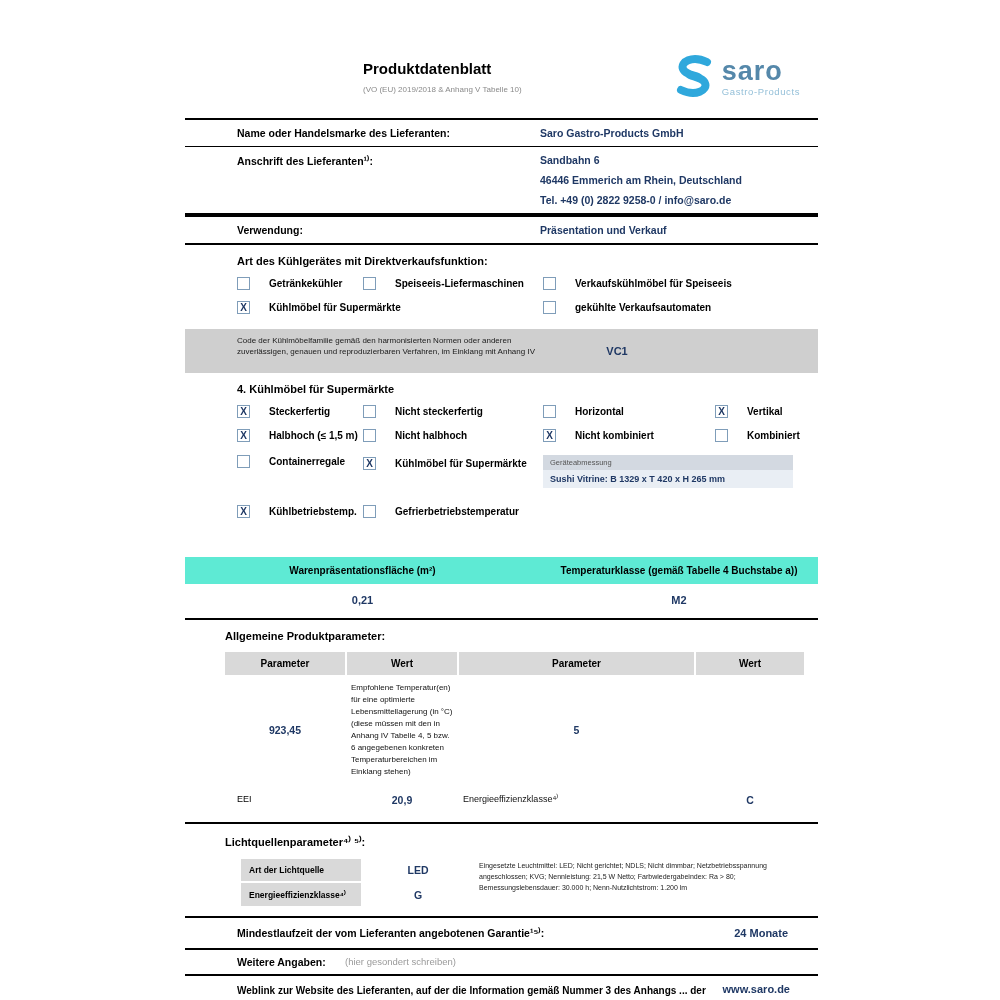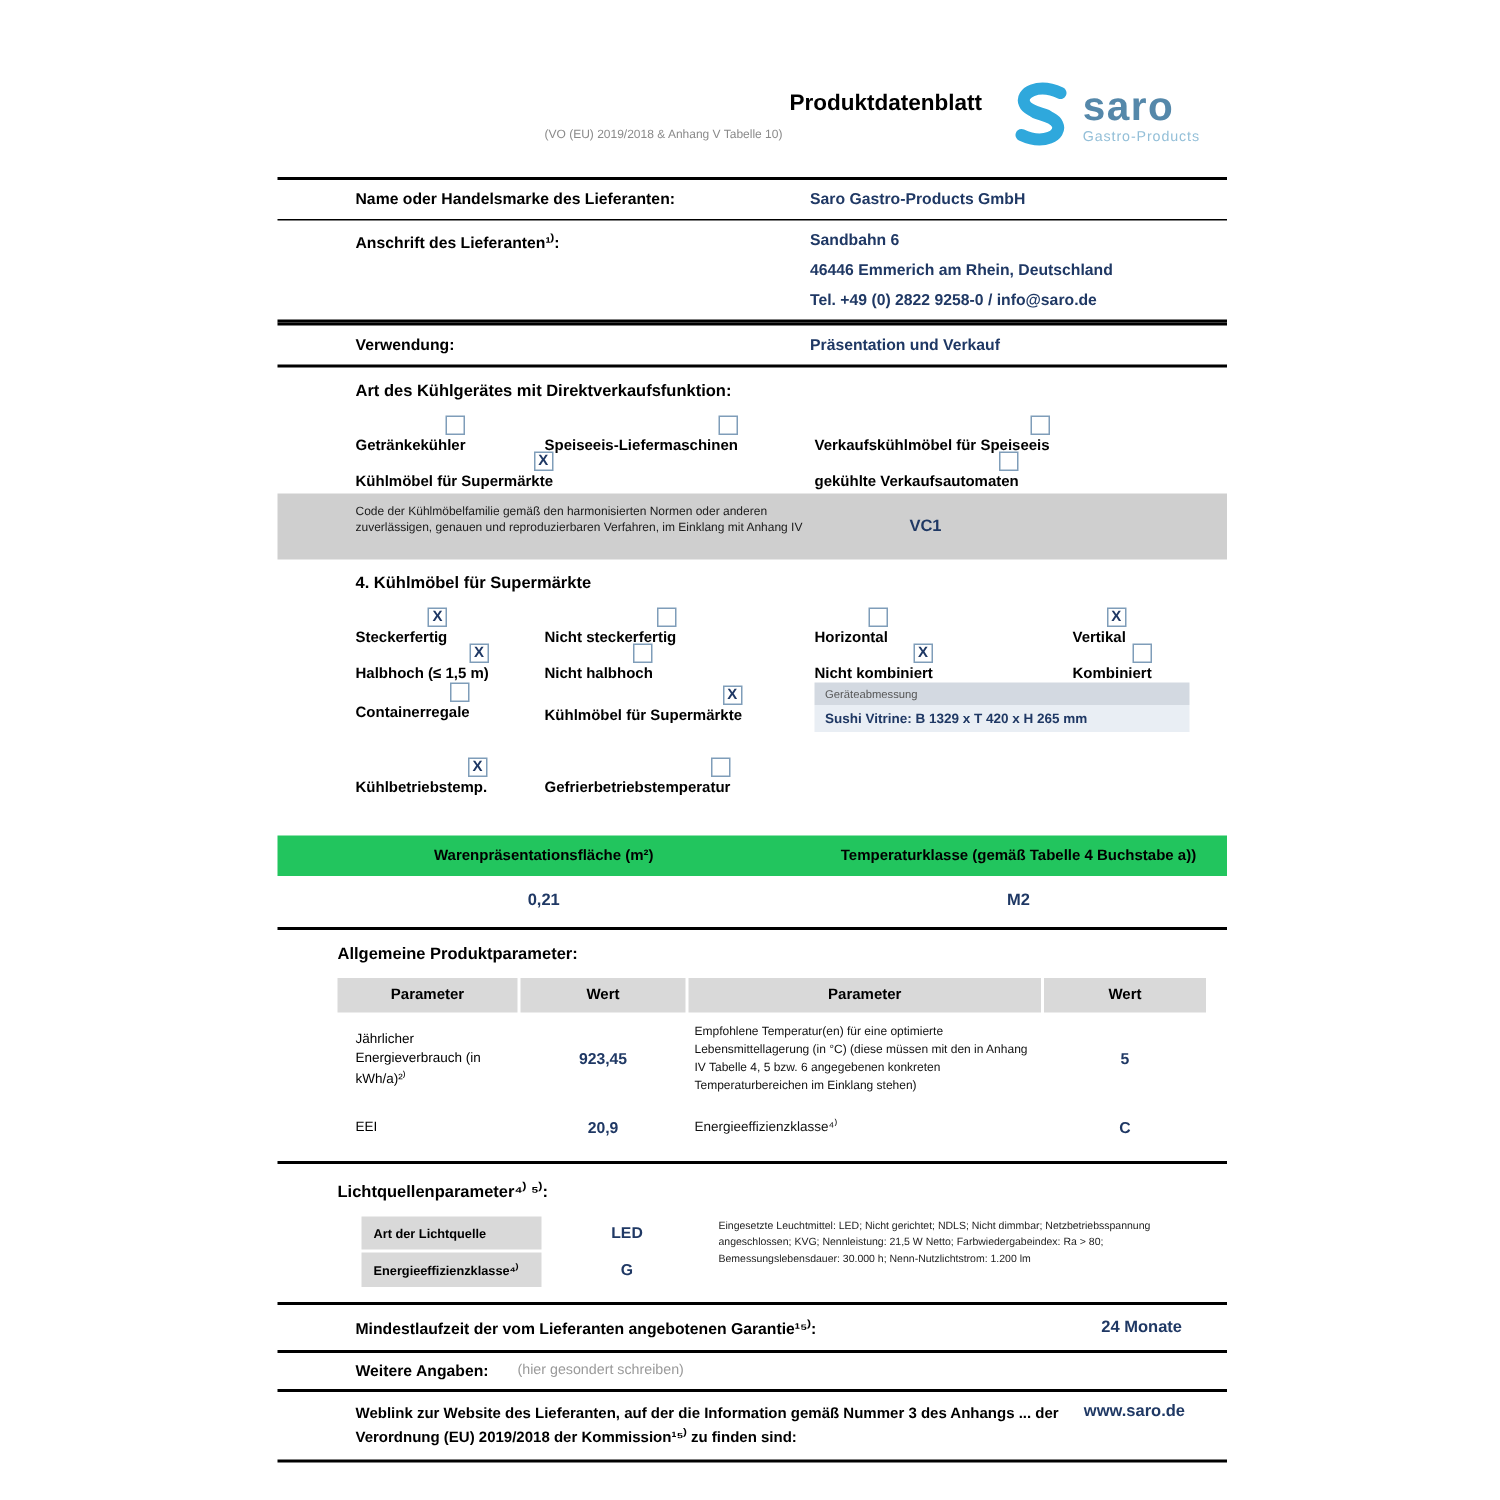--- a/index.html
+++ b/index.html
@@ -5,21 +5,21 @@
   * { box-sizing: border-box; margin: 0; padding: 0; }
   body {
     width: 1000px; height: 1000px; background: #ffffff;
     font-family: "Liberation Sans", sans-serif; color: #000;
     font-size: 10px; overflow: hidden;
   }
   .sheet { position: relative; width: 633px; margin-left: 185px; padding-top: 52px; }
 
   
   .doc-header { position: relative; height: 66px; }
-  .doc-title { font-size: 15px; font-weight: bold; margin-left: 178px; padding-top: 8px; text-align: center; }
+  .doc-title { font-size: 15px; font-weight: bold; margin-left: 178px; padding-top: 8px; }
   .doc-subtitle { font-size: 8px; color: #8a8a8a; margin-left: 178px; margin-top: 8px; }
   .brand { position: absolute; right: 18px; top: 2px; display: flex; align-items: center; gap: 8px; }
   .brand-txt { display: flex; flex-direction: column; line-height: 1; }
   .brand-name { font-size: 27px; font-weight: bold; color: #5588AA; letter-spacing: 1px; }
   .brand-tagline { font-size: 9.5px; color: #93BFD8; letter-spacing: 0.6px; margin-top: 2px; }
 
   .hr2 { border-top: 2.5px solid #000; }
   .hr1 { border-top: 1px solid #000; }
 
   
@@ -27,21 +27,21 @@
   .kv .k { flex: 0 0 303px; font-weight: bold; font-size: 10.5px; }
   .kv .v { font-weight: bold; font-size: 10.5px; color: #1F3864; }
   .addr .v div { margin-bottom: 8px; }
   .addr .v div:last-child { margin-bottom: 0; }
   .model-a { display: inline-block; width: 108px; }
 
   .sec { font-weight: bold; font-size: 11px; padding: 10px 0 8px 52px; }
 
   
   .cbrow { position: relative; height: 24px; }
-  .cb { position: absolute; top: 2px; display: flex; align-items: flex-end; gap: 2px; flex-direction: column; }
+  .cb { position: absolute; top: 2px; display: flex; align-items: center; gap: 19px; }
   .cb .box {
     width: 13px; height: 13px; border: 1.5px solid #7F9DB9; background: #fff;
     font-size: 10px; font-weight: bold; color: #1F3864;
     display: flex; align-items: center; justify-content: center; line-height: 1; flex: 0 0 13px;
   }
   .cb .lbl { font-size: 10px; font-weight: bold; white-space: nowrap; }
   .p1 { left: 52px; } .p2 { left: 178px; } .p3 { left: 358px; } .p4 { left: 530px; }
 
   
   .family { position: relative; background: #CFCFCF; margin-top: 6px; padding: 6px 0; min-height: 44px; }
@@ -49,21 +49,21 @@
   .family .fvalue { position: absolute; left: 362px; top: 50%; transform: translateY(-50%);
     width: 140px; text-align: center; font-weight: bold; font-size: 11px; color: #1F3864; }
 
   
   .gridrows { position: relative; height: 96px; }
   .dims { position: absolute; left: 358px; top: 4px; width: 250px; }
   .dims-h { background: #D3D9E1; color: #555; font-size: 7.5px; padding: 3px 7px; }
   .dims-v { background: #E9EEF4; color: #1F3864; font-weight: bold; font-size: 9px; padding: 4px 7px; }
 
   
-  .band { display: flex; background: #22c55e; margin-top: 10px; }
+  .band { display: flex; background: #5eead4; margin-top: 10px; }
   .band .cell { padding: 8px 14px; font-weight: bold; font-size: 10px; text-align: center; }
   .band .cl { flex: 0 0 355px; }
   .band .cr { flex: 1; }
   .bvals { display: flex; padding: 10px 0 12px 0; }
   .bvals .cl { flex: 0 0 355px; text-align: center; }
   .bvals .cr { flex: 1; text-align: center; }
   .navy { color: #1F3864; font-weight: bold; font-size: 11px; }
 
   
   .ptable { margin: 2px 0 8px 40px; width: 577px; }
@@ -247,21 +247,20 @@
   <div class="sec" style="padding-left:40px">Allgemeine Produktparameter:</div>
 
   <div class="ptable">
     <div class="pgrid">
       <div class="ph">Parameter</div>
       <div class="ph">Wert</div>
       <div class="ph">Parameter</div>
       <div class="ph">Wert</div>
     </div>
     <div class="pgrid">
-      <div class="pname">Jährlicher Energieverbrauch (in kWh/a)²⁾</div>
       <div class="pval">923,45</div>
       <div class="pdesc">Empfohlene Temperatur(en) für eine optimierte Lebensmittellagerung (in °C) (diese müssen mit den in Anhang IV Tabelle 4, 5 bzw. 6 angegebenen konkreten Temperaturbereichen im Einklang stehen)</div>
       <div class="pval">5</div>
     </div>
     <div class="pgrid">
       <div class="pname">EEI</div>
       <div class="pval">20,9</div>
       <div class="pdesc" style="font-size:9px">Energieeffizienzklasse⁴⁾</div>
       <div class="pval">C</div>
     </div>

